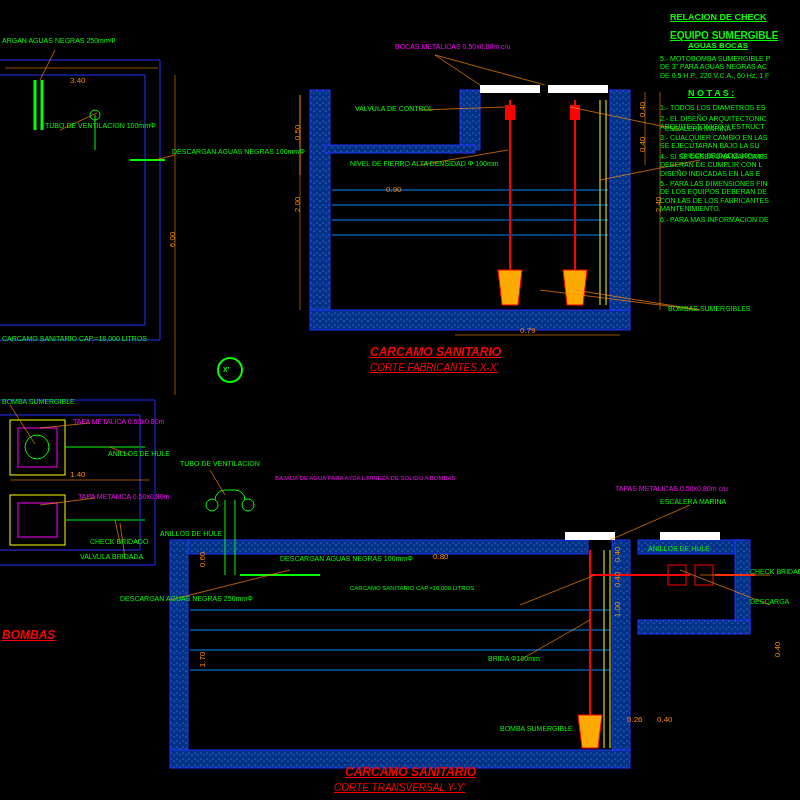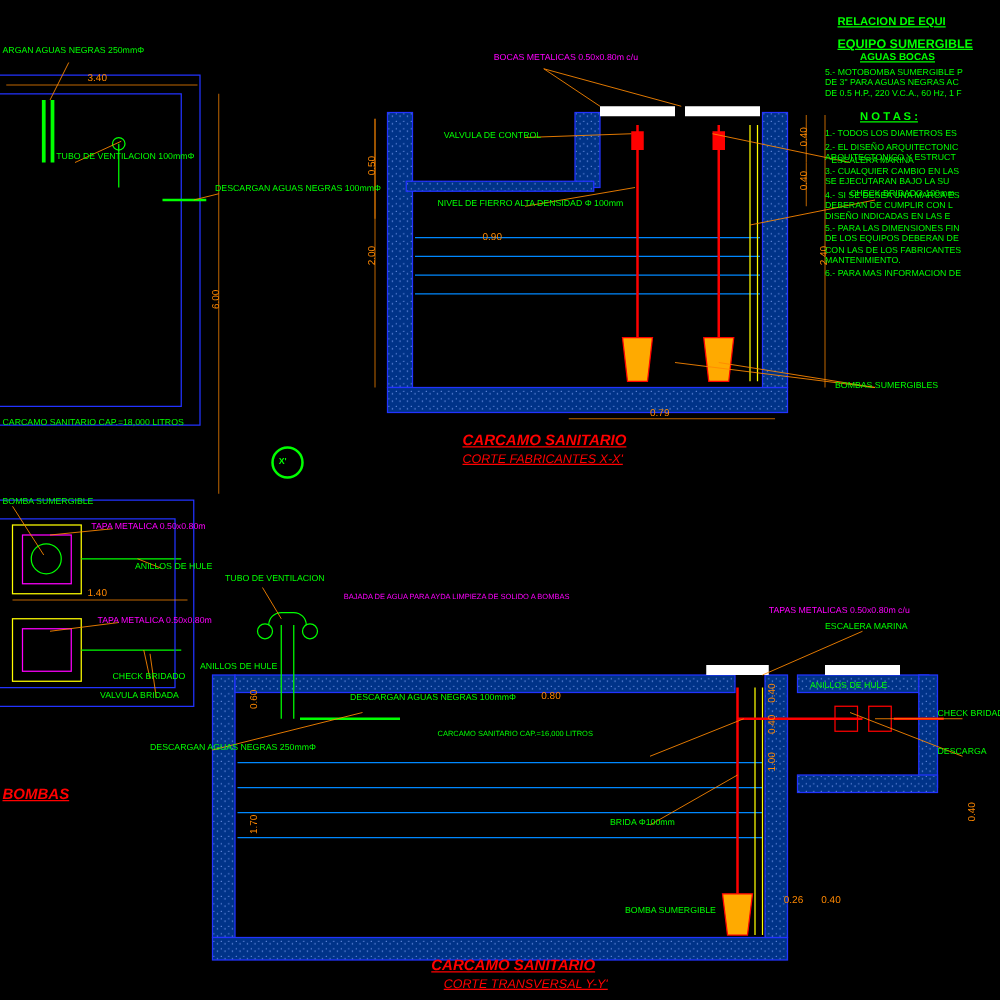--- a/index.html
+++ b/index.html
@@ -178,21 +178,21 @@
 
   <g stroke="#ff8800" stroke-width="0.6">
     <line x1="5" y1="68" x2="158" y2="68"></line>
     <line x1="175" y1="75" x2="175" y2="395"></line>
     <line x1="10" y1="480" x2="150" y2="480"></line>
   </g>
 </svg>
 
 <div class="lbl green" style="left:2px;top:37px">ARGAN AGUAS NEGRAS
 250mmΦ</div>
-<div class="lbl dim" style="left:70px;top:58px">3.40</div>
+<div class="lbl dim" style="left:70px;top:76px">3.40</div>
 <div class="lbl green" style="left:45px;top:122px">TUBO DE VENTILACION
 100mmΦ</div>
 <div class="lbl green" style="left:172px;top:148px">DESCARGAN AGUAS NEGRAS
 100mmΦ</div>
 <div class="lbl dim" style="left:165px;top:235px;transform:rotate(-90deg)">6.00</div>
 <div class="lbl green" style="left:2px;top:335px">CARCAMO SANITARIO
 CAP.=18,000 LITROS</div>
 <div class="lbl green" style="left:223px;top:366px;font-weight:bold">X'</div>
 <div class="lbl green" style="left:2px;top:398px">BOMBA SUMERGIBLE</div>
 <div class="lbl magenta" style="left:73px;top:418px">TAPA METALICA
@@ -245,23 +245,23 @@
 <div class="lbl dim" style="left:195px;top:555px;transform:rotate(-90deg)">0.60</div>
 <div class="lbl dim" style="left:195px;top:655px;transform:rotate(-90deg)">1.70</div>
 <div class="lbl dim" style="left:433px;top:552px">0.80</div>
 <div class="lbl dim" style="left:610px;top:550px;transform:rotate(-90deg)">0.40</div>
 <div class="lbl dim" style="left:610px;top:575px;transform:rotate(-90deg)">0.40</div>
 <div class="lbl dim" style="left:610px;top:605px;transform:rotate(-90deg)">1.00</div>
 <div class="lbl dim" style="left:627px;top:715px">0.26</div>
 <div class="lbl dim" style="left:657px;top:715px">0.40</div>
 <div class="lbl dim" style="left:770px;top:645px;transform:rotate(-90deg)">0.40</div>
 <div class="lbl red" style="left:345px;top:765px">CARCAMO SANITARIO</div>
-<div class="lbl red-sm" style="left:355px;top:782px">CORTE TRANSVERSAL Y-Y'</div>
-
-<div class="lbl title-green" style="left:670px;top:12px;font-size:9px">RELACION DE EQUI</div>
+<div class="lbl red-sm" style="left:334px;top:782px">CORTE TRANSVERSAL Y-Y'</div>
+
+<div class="lbl title-green" style="left:670px;top:12px;font-size:9px">RELACION DE CHECK</div>
 <div class="lbl title-green" style="left:670px;top:30px;font-size:10px">EQUIPO SUMERGIBLE</div>
 <div class="lbl title-green" style="left:688px;top:41px;font-size:8px">AGUAS BOCAS</div>
 <div class="lbl note" style="left:660px;top:55px;white-space:pre">5.- MOTOBOMBA SUMERGIBLE P
 DE 3" PARA AGUAS NEGRAS AC
 DE 0.5 H.P., 220 V.C.A., 60 Hz, 1 F</div>
 <div class="lbl title-green" style="left:688px;top:88px;font-size:9px">N O T A S :</div>
 <div class="lbl note" style="left:660px;top:104px">1.- TODOS LOS DIAMETROS ES</div>
 <div class="lbl note" style="left:660px;top:115px;white-space:pre">2.- EL DISEÑO ARQUITECTONIC
 ARQUITECTONICO Y ESTRUCT</div>
 <div class="lbl note" style="left:660px;top:134px;white-space:pre">3.- CUALQUIER CAMBIO EN LAS

